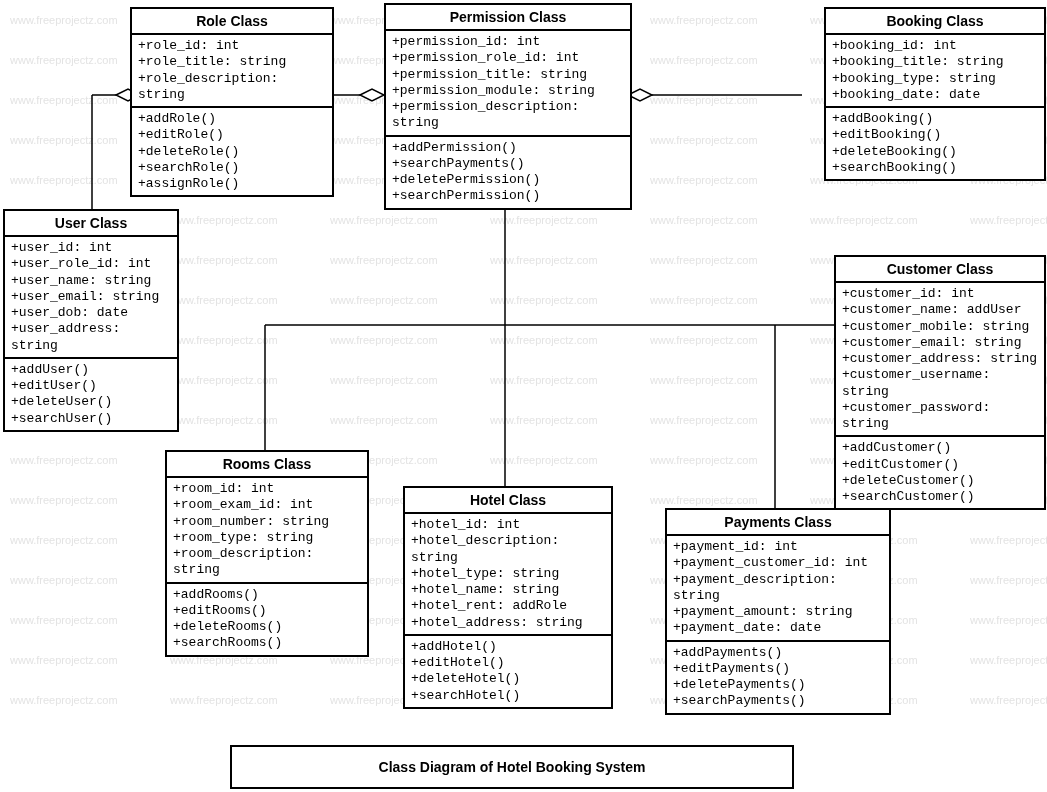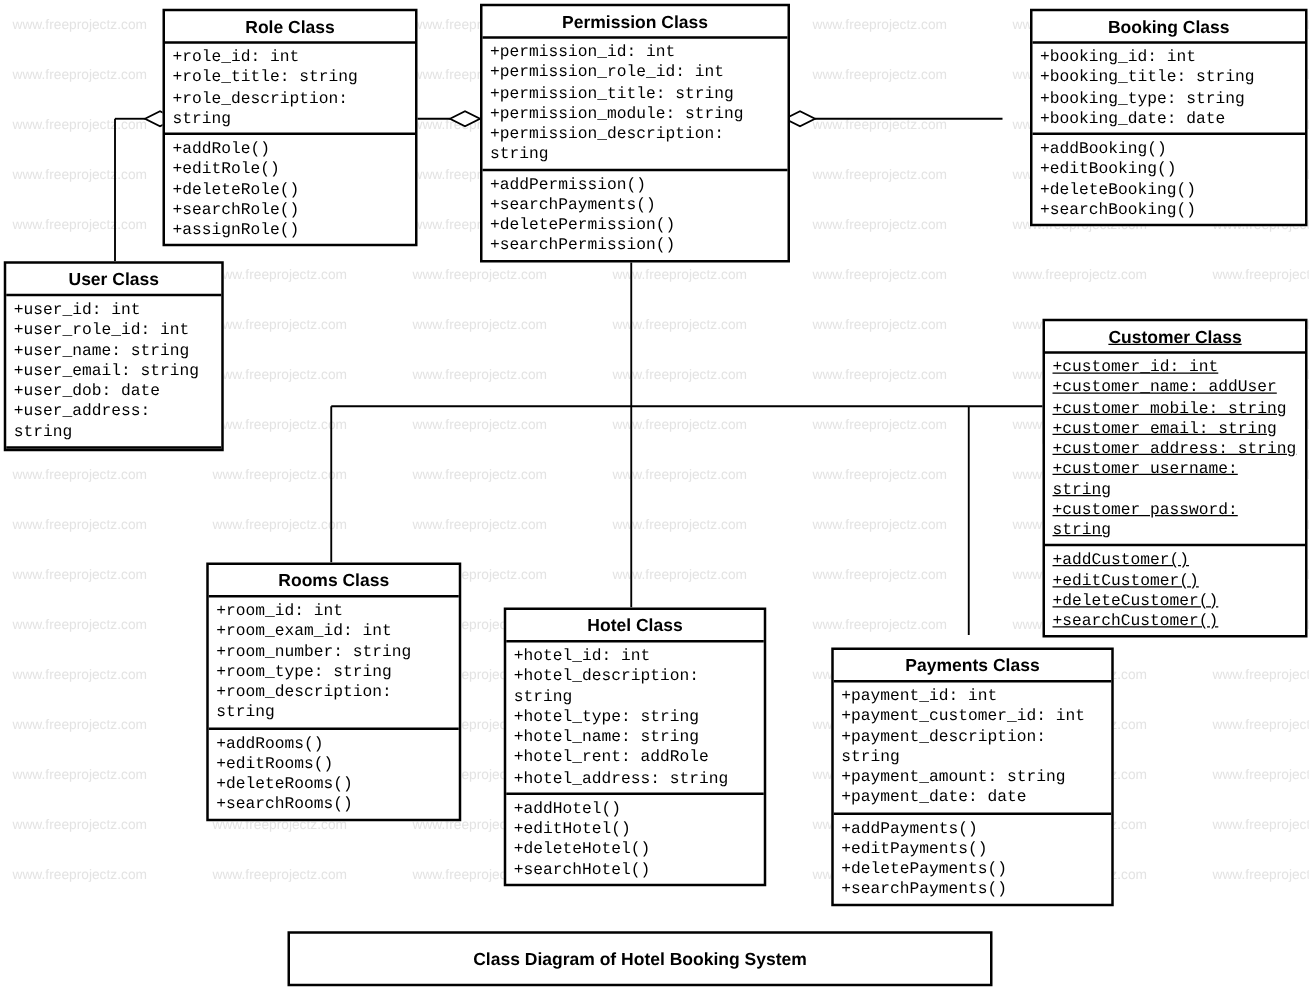--- a/index.html
+++ b/index.html
@@ -268,23 +268,29 @@
 <div class="class-box" style="left:3px; top:209px; width:172px;">
   <div class="class-title">User Class</div>
   <div class="class-attrs">
       <div>+user_id: int</div>
       <div>+user_role_id: int</div>
       <div>+user_name: string</div>
       <div>+user_email: string</div>
       <div>+user_dob: date</div>
       <div>+user_address: string</div>
     </div>
-</div>
-
-<div class="class-box" style="left:834px; top:255px; width:208px;text-decoration:underline;">
+  <div class="class-methods">
+      <div>+addUser()</div>
+      <div>+editUser()</div>
+      <div>+deleteUser()</div>
+      <div>+searchUser()</div>
+    </div>
+</div>
+
+<div class="class-box" style="left:834px; top:255px; width:208px;">
   <div class="class-title">Customer Class</div>
   <div class="class-attrs">
       <div>+customer_id: int</div>
       <div>+customer_name: addUser</div>
       <div>+customer_mobile: string</div>
       <div>+customer_email: string</div>
       <div>+customer_address: string</div>
       <div>+customer_username: string</div>
       <div>+customer_password: string</div>
     </div>
@@ -324,21 +330,21 @@
       <div>+hotel_address: string</div>
     </div>
   <div class="class-methods">
       <div>+addHotel()</div>
       <div>+editHotel()</div>
       <div>+deleteHotel()</div>
       <div>+searchHotel()</div>
     </div>
 </div>
 
-<div class="class-box" style="left:665px; top:508px; width:222px;margin-top:10px;">
+<div class="class-box" style="left:665px; top:508px; width:222px;">
   <div class="class-title">Payments Class</div>
   <div class="class-attrs">
       <div>+payment_id: int</div>
       <div>+payment_customer_id: int</div>
       <div>+payment_description: string</div>
       <div>+payment_amount: string</div>
       <div>+payment_date: date</div>
     </div>
   <div class="class-methods">
       <div>+addPayments()</div>

